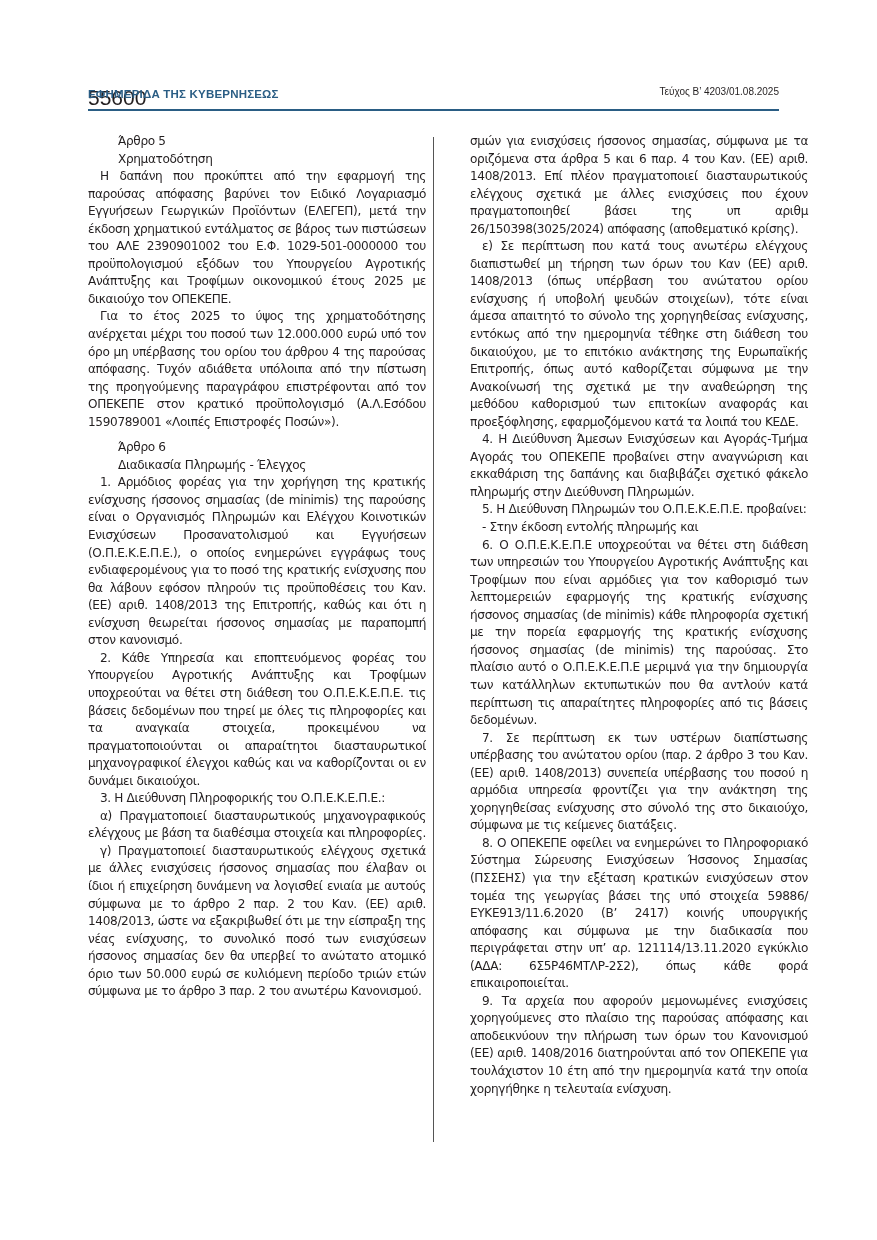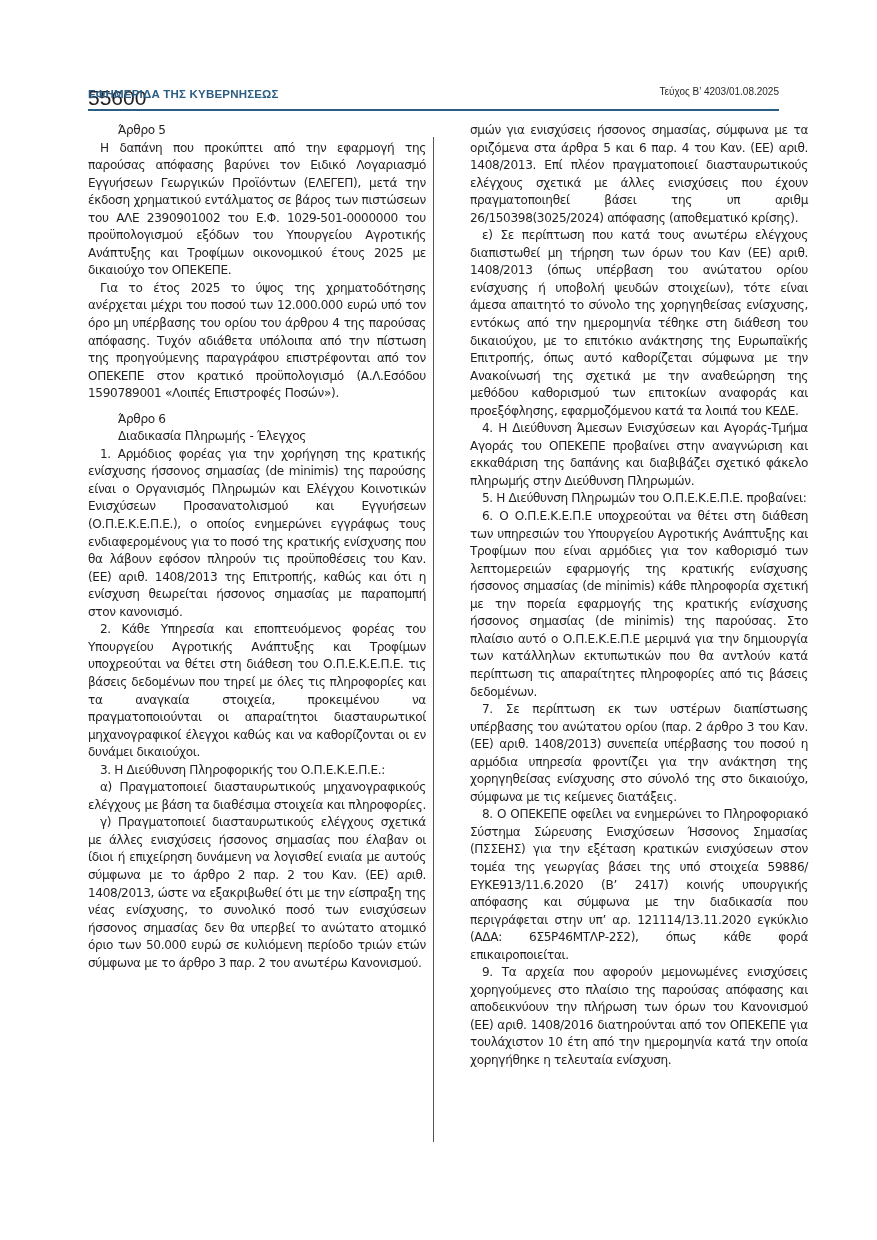--- a/index.html
+++ b/index.html
@@ -5,55 +5,57 @@
   html, body { margin: 0; padding: 0; background: #ffffff; }
   body { width: 877px; height: 1240px; position: relative; overflow: hidden;
          font-family: "DejaVu Sans", sans-serif; color: #231f20; }
   .header { position: absolute; left: 88px; top: 86px; width: 691px; height: 20px; }
   .header .pn { position: absolute; left: 0; top: 0; font-size: 21px; font-family: "Liberation Sans", sans-serif; }
   .header .title { position: absolute; left: 0; right: 0; top: 2px; text-align: left;
                    font-family: Liberation Sans, sans-serif; font-weight: bold; font-size: 11.5px;
                    letter-spacing: 0.2px; color: #2a5d84; }
   .header .issue { position: absolute; right: 0; top: 0; font-size: 10px; font-family: "Liberation Sans", sans-serif; }
   .rule { position: absolute; left: 88px; top: 109px; width: 691px; height: 2px; background: #2a5d84; }
-  .col { position: absolute; top: 122px; width: 338px; font-size: 12.1px; line-height: 17.55px;
+  .col { position: absolute; top: 133px; width: 338px; font-size: 12.1px; line-height: 17.55px;
          font-family: "DejaVu Sans", sans-serif; letter-spacing: -0.35px; }
   .col.left { left: 88px; }
   .col.right { left: 442px; margin-left: 28px; }
   .divider { position: absolute; left: 433px; top: 137px; width: 1px; height: 1005px; background: #555; }
   .col p { margin: 0; text-align: justify; text-indent: 12px; }
   .col p.nb { text-indent: 0; }
   .col .heading { margin: 0; padding-left: 30px; text-indent: 0; text-align: left; }
 </style>
 </head>
 <body>
 
 <div class="header">
   <span class="pn">55600</span>
   <div class="title">ΕΦΗΜΕΡΙΔΑ ΤΗΣ ΚΥΒΕΡΝΗΣΕΩΣ</div>
   <span class="issue">Τεύχος Β’ 4203/01.08.2025</span>
 </div>
 <div class="rule"></div>
 
 <div class="col left" id="colL">
     <p class="heading">Άρθρο 5</p>
+    <p class="heading">Χρηματοδότηση</p>
     <p>Η δαπάνη που προκύπτει από την εφαρμογή της παρούσας απόφασης βαρύνει τον Ειδικό Λογαριασμό Εγγυήσεων Γεωργικών Προϊόντων (ΕΛΕΓΕΠ), μετά την έκδοση χρηματικού εντάλματος σε βάρος των πιστώσεων του ΑΛΕ 2390901002 του Ε.Φ. 1029-501-0000000 του προϋπολογισμού εξόδων του Υπουργείου Αγροτικής Ανάπτυξης και Τροφίμων οικονομικού έτους 2025 με δικαιούχο τον ΟΠΕΚΕΠΕ.</p>
     <p>Για το έτος 2025 το ύψος της χρηματοδότησης ανέρχεται μέχρι του ποσού των 12.000.000 ευρώ υπό τον όρο μη υπέρβασης του ορίου του άρθρου 4 της παρούσας απόφασης. Τυχόν αδιάθετα υπόλοιπα από την πίστωση της προηγούμενης παραγράφου επιστρέφονται από τον ΟΠΕΚΕΠΕ στον κρατικό προϋπολογισμό (Α.Λ.Εσόδου 1590789001 «Λοιπές Επιστροφές Ποσών»).</p>
     <p style="height: 8px;"></p>
     <p class="heading">Άρθρο 6</p>
     <p class="heading">Διαδικασία Πληρωμής - Έλεγχος</p>
     <p>1. Αρμόδιος φορέας για την χορήγηση της κρατικής ενίσχυσης ήσσονος σημασίας (de minimis) της παρούσης είναι ο Οργανισμός Πληρωμών και Ελέγχου Κοινοτικών Ενισχύσεων Προσανατολισμού και Εγγυήσεων (Ο.Π.Ε.Κ.Ε.Π.Ε.), ο οποίος ενημερώνει εγγράφως τους ενδιαφερομένους για το ποσό της κρατικής ενίσχυσης που θα λάβουν εφόσον πληρούν τις προϋποθέσεις του Καν. (ΕΕ) αριθ. 1408/2013 της Επιτροπής, καθώς και ότι η ενίσχυση θεωρείται ήσσονος σημασίας με παραπομπή στον κανονισμό.</p>
     <p>2. Κάθε Υπηρεσία και εποπτευόμενος φορέας του Υπουργείου Αγροτικής Ανάπτυξης και Τροφίμων υποχρεούται να θέτει στη διάθεση του Ο.Π.Ε.Κ.Ε.Π.Ε. τις βάσεις δεδομένων που τηρεί με όλες τις πληροφορίες και τα αναγκαία στοιχεία, προκειμένου να πραγματοποιούνται οι απαραίτητοι διασταυρωτικοί μηχανογραφικοί έλεγχοι καθώς και να καθορίζονται οι εν δυνάμει δικαιούχοι.</p>
     <p>3. Η Διεύθυνση Πληροφορικής του Ο.Π.Ε.Κ.Ε.Π.Ε.:</p>
     <p>α) Πραγματοποιεί διασταυρωτικούς μηχανογραφικούς ελέγχους με βάση τα διαθέσιμα στοιχεία και πληροφορίες.</p>
     <p>γ) Πραγματοποιεί διασταυρωτικούς ελέγχους σχετικά με άλλες ενισχύσεις ήσσονος σημασίας που έλαβαν οι ίδιοι ή επιχείρηση δυνάμενη να λογισθεί ενιαία με αυτούς σύμφωνα με το άρθρο 2 παρ. 2 του Καν. (ΕΕ) αριθ. 1408/2013, ώστε να εξακριβωθεί ότι με την είσπραξη της νέας ενίσχυσης, το συνολικό ποσό των ενισχύσεων ήσσονος σημασίας δεν θα υπερβεί το ανώτατο ατομικό όριο των 50.000 ευρώ σε κυλιόμενη περίοδο τριών ετών σύμφωνα με το άρθρο 3 παρ. 2 του ανωτέρω Κανονισμού.</p>
   </div>
 <div class="divider"></div>
 <div class="col right" id="colR">
     <p class="nb">σμών για ενισχύσεις ήσσονος σημασίας, σύμφωνα με τα οριζόμενα στα άρθρα 5 και 6 παρ. 4 του Καν. (ΕΕ) αριθ. 1408/2013. Επί πλέον πραγματοποιεί διασταυρωτικούς ελέγχους σχετικά με άλλες ενισχύσεις που έχουν πραγματοποιηθεί βάσει της υπ αριθμ 26/150398(3025/2024) απόφασης (αποθεματικό κρίσης).</p>
     <p>ε) Σε περίπτωση που κατά τους ανωτέρω ελέγχους διαπιστωθεί μη τήρηση των όρων του Καν (ΕΕ) αριθ. 1408/2013 (όπως υπέρβαση του ανώτατου ορίου ενίσχυσης ή υποβολή ψευδών στοιχείων), τότε είναι άμεσα απαιτητό το σύνολο της χορηγηθείσας ενίσχυσης, εντόκως από την ημερομηνία τέθηκε στη διάθεση του δικαιούχου, με το επιτόκιο ανάκτησης της Ευρωπαϊκής Επιτροπής, όπως αυτό καθορίζεται σύμφωνα με την Ανακοίνωσή της σχετικά με την αναθεώρηση της μεθόδου καθορισμού των επιτοκίων αναφοράς και προεξόφλησης, εφαρμοζόμενου κατά τα λοιπά του ΚΕΔΕ.</p>
     <p>4. Η Διεύθυνση Άμεσων Ενισχύσεων και Αγοράς-Τμήμα Αγοράς του ΟΠΕΚΕΠΕ προβαίνει στην αναγνώριση και εκκαθάριση της δαπάνης και διαβιβάζει σχετικό φάκελο πληρωμής στην Διεύθυνση Πληρωμών.</p>
     <p>5. Η Διεύθυνση Πληρωμών του Ο.Π.Ε.Κ.Ε.Π.Ε. προβαίνει:</p>
+    <p>- Στην έκδοση εντολής πληρωμής και</p>
     <p>6. Ο Ο.Π.Ε.Κ.Ε.Π.Ε υποχρεούται να θέτει στη διάθεση των υπηρεσιών του Υπουργείου Αγροτικής Ανάπτυξης και Τροφίμων που είναι αρμόδιες για τον καθορισμό των λεπτομερειών εφαρμογής της κρατικής ενίσχυσης ήσσονος σημασίας (de minimis) κάθε πληροφορία σχετική με την πορεία εφαρμογής της κρατικής ενίσχυσης ήσσονος σημασίας (de minimis) της παρούσας. Στο πλαίσιο αυτό ο Ο.Π.Ε.Κ.Ε.Π.Ε μεριμνά για την δημιουργία των κατάλληλων εκτυπωτικών που θα αντλούν κατά περίπτωση τις απαραίτητες πληροφορίες από τις βάσεις δεδομένων.</p>
     <p>7. Σε περίπτωση εκ των υστέρων διαπίστωσης υπέρβασης του ανώτατου ορίου (παρ. 2 άρθρο 3 του Καν. (ΕΕ) αριθ. 1408/2013) συνεπεία υπέρβασης του ποσού η αρμόδια υπηρεσία φροντίζει για την ανάκτηση της χορηγηθείσας ενίσχυσης στο σύνολό της στο δικαιούχο, σύμφωνα με τις κείμενες διατάξεις.</p>
     <p>8. Ο ΟΠΕΚΕΠΕ οφείλει να ενημερώνει το Πληροφοριακό Σύστημα Σώρευσης Ενισχύσεων Ήσσονος Σημασίας (ΠΣΣΕΗΣ) για την εξέταση κρατικών ενισχύσεων στον τομέα της γεωργίας βάσει της υπό στοιχεία 59886/ΕΥΚΕ913/11.6.2020 (Β’ 2417) κοινής υπουργικής απόφασης και σύμφωνα με την διαδικασία που περιγράφεται στην υπ’ αρ. 121114/13.11.2020 εγκύκλιο (ΑΔΑ: 6Σ5Ρ46ΜΤΛΡ-2Σ2), όπως κάθε φορά επικαιροποιείται.</p>
     <p>9. Τα αρχεία που αφορούν μεμονωμένες ενισχύσεις χορηγούμενες στο πλαίσιο της παρούσας απόφασης και αποδεικνύουν την πλήρωση των όρων του Κανονισμού (ΕΕ) αριθ. 1408/2016 διατηρούνται από τον ΟΠΕΚΕΠΕ για τουλάχιστον 10 έτη από την ημερομηνία κατά την οποία χορηγήθηκε η τελευταία ενίσχυση.</p>
   </div>
 
 </body></html>

